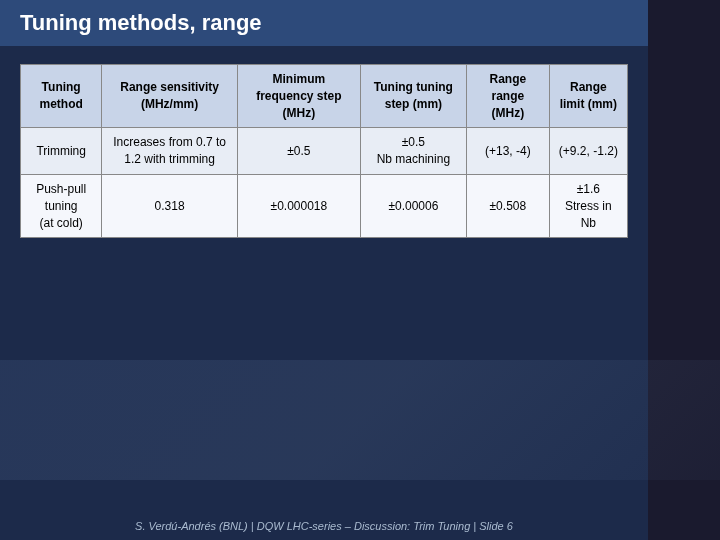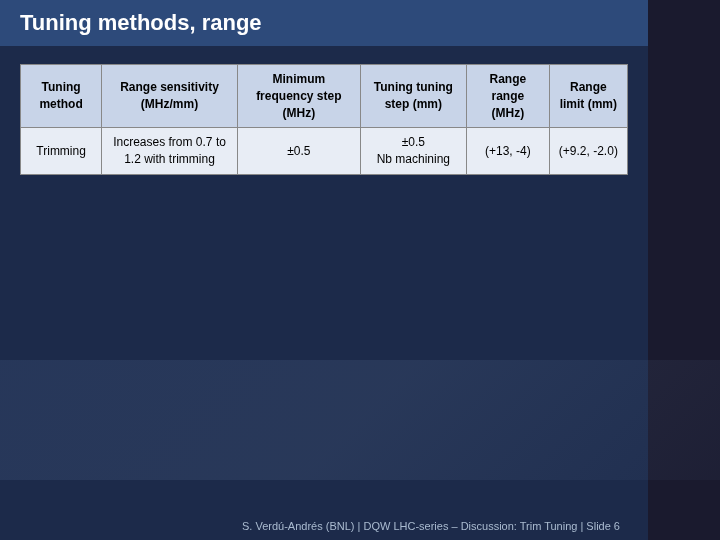--- a/index.html
+++ b/index.html
@@ -64,25 +64,26 @@
 
     tbody tr:nth-child(odd) {
       background: #e8edf5;
     }
 
     tbody tr:nth-child(even) {
       background: #f5f7fc;
     }
 
     .footer {
-      padding: 8px 28px;
-      text-align: right;
+      padding: 8px 36px;
+      text-align: center;
       color: #aabbd0;
       font-size: 11px;
       background: #1c2a4a;
+      font-style: italic;
     }
 
     .bg-decor {
       position: absolute;
       bottom: 60px;
       left: 0;
       right: 0;
       height: 120px;
       background: linear-gradient(135deg, rgba(100,130,180,0.15) 0%, rgba(150,180,220,0.1) 50%, rgba(100,130,180,0.05) 100%);
       pointer-events: none;
@@ -110,21 +111,29 @@
             <th>Range limit (mm)</th>
           </tr>
         </thead>
         <tbody id="table-body">
         <tr>
               <td>Trimming</td>
               <td>Increases from 0.7 to 1.2 with trimming</td>
               <td>±0.5</td>
               <td>±0.5<br>Nb machining</td>
               <td>(+13, -4)</td>
-              <td>(+9.2, -2.0)</td>
+              <td>(+9.2, -1.2)</td>
+            </tr>
+            <tr>
+              <td>Push-pull tuning<br>(at cold)</td>
+              <td>0.318</td>
+              <td>±0.000018</td>
+              <td>±0.00006</td>
+              <td>±0.508</td>
+              <td>±1.6<br>Stress in Nb</td>
             </tr>
           </tbody>
       </table>
     </div>
   </div>
 
   <div class="bg-decor"></div>
 
   <div class="footer">
     <span>S. Verdú-Andrés (BNL) | DQW LHC-series – Discussion: Trim Tuning |  Slide  6</span>

